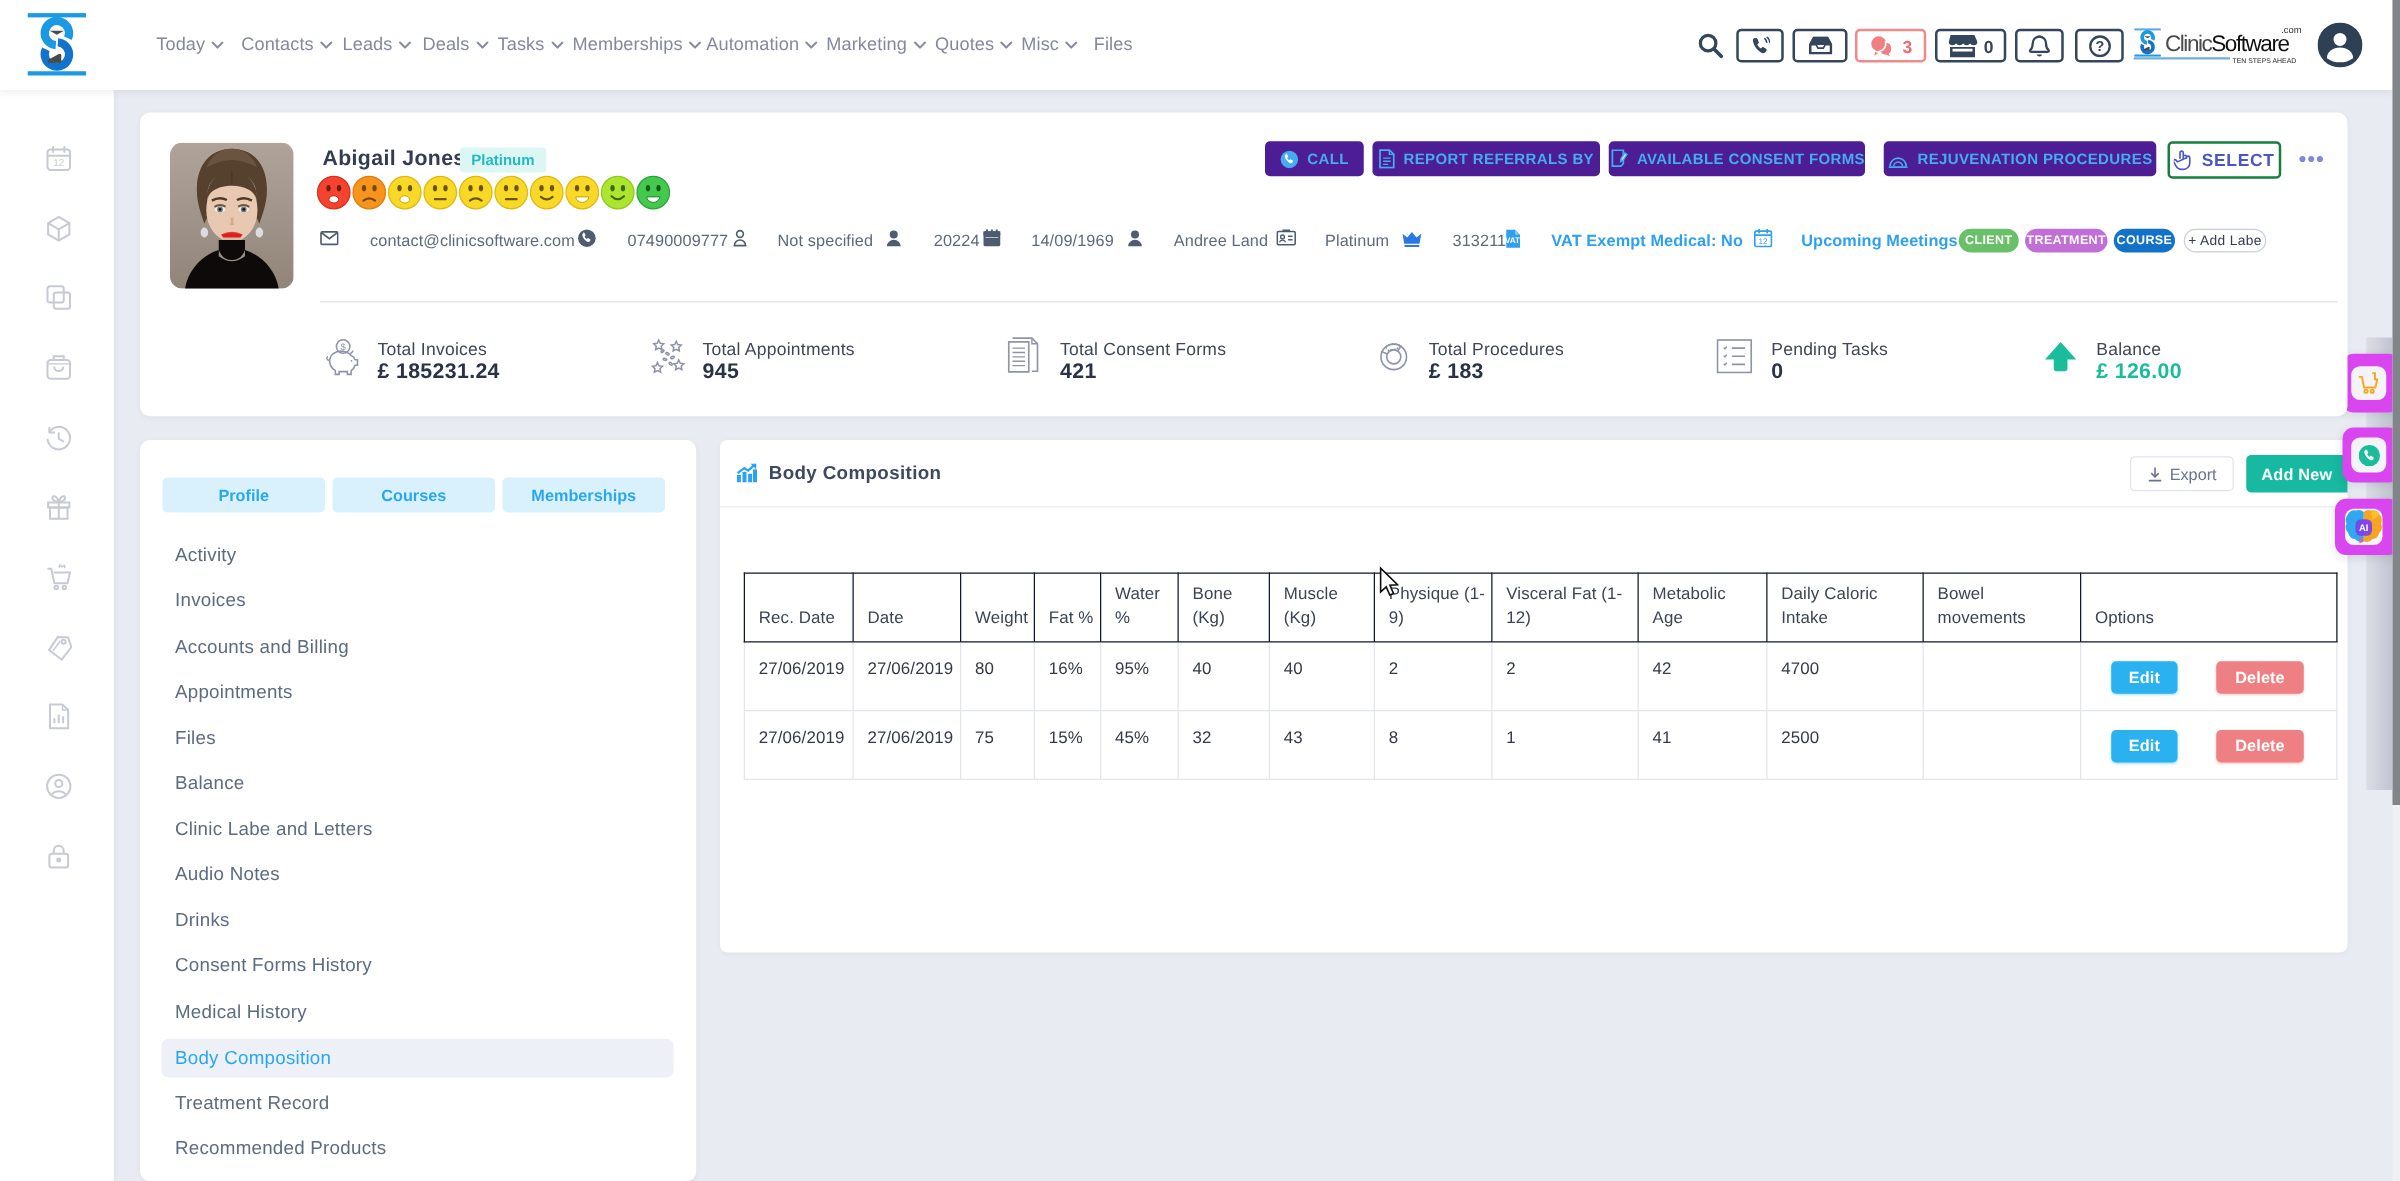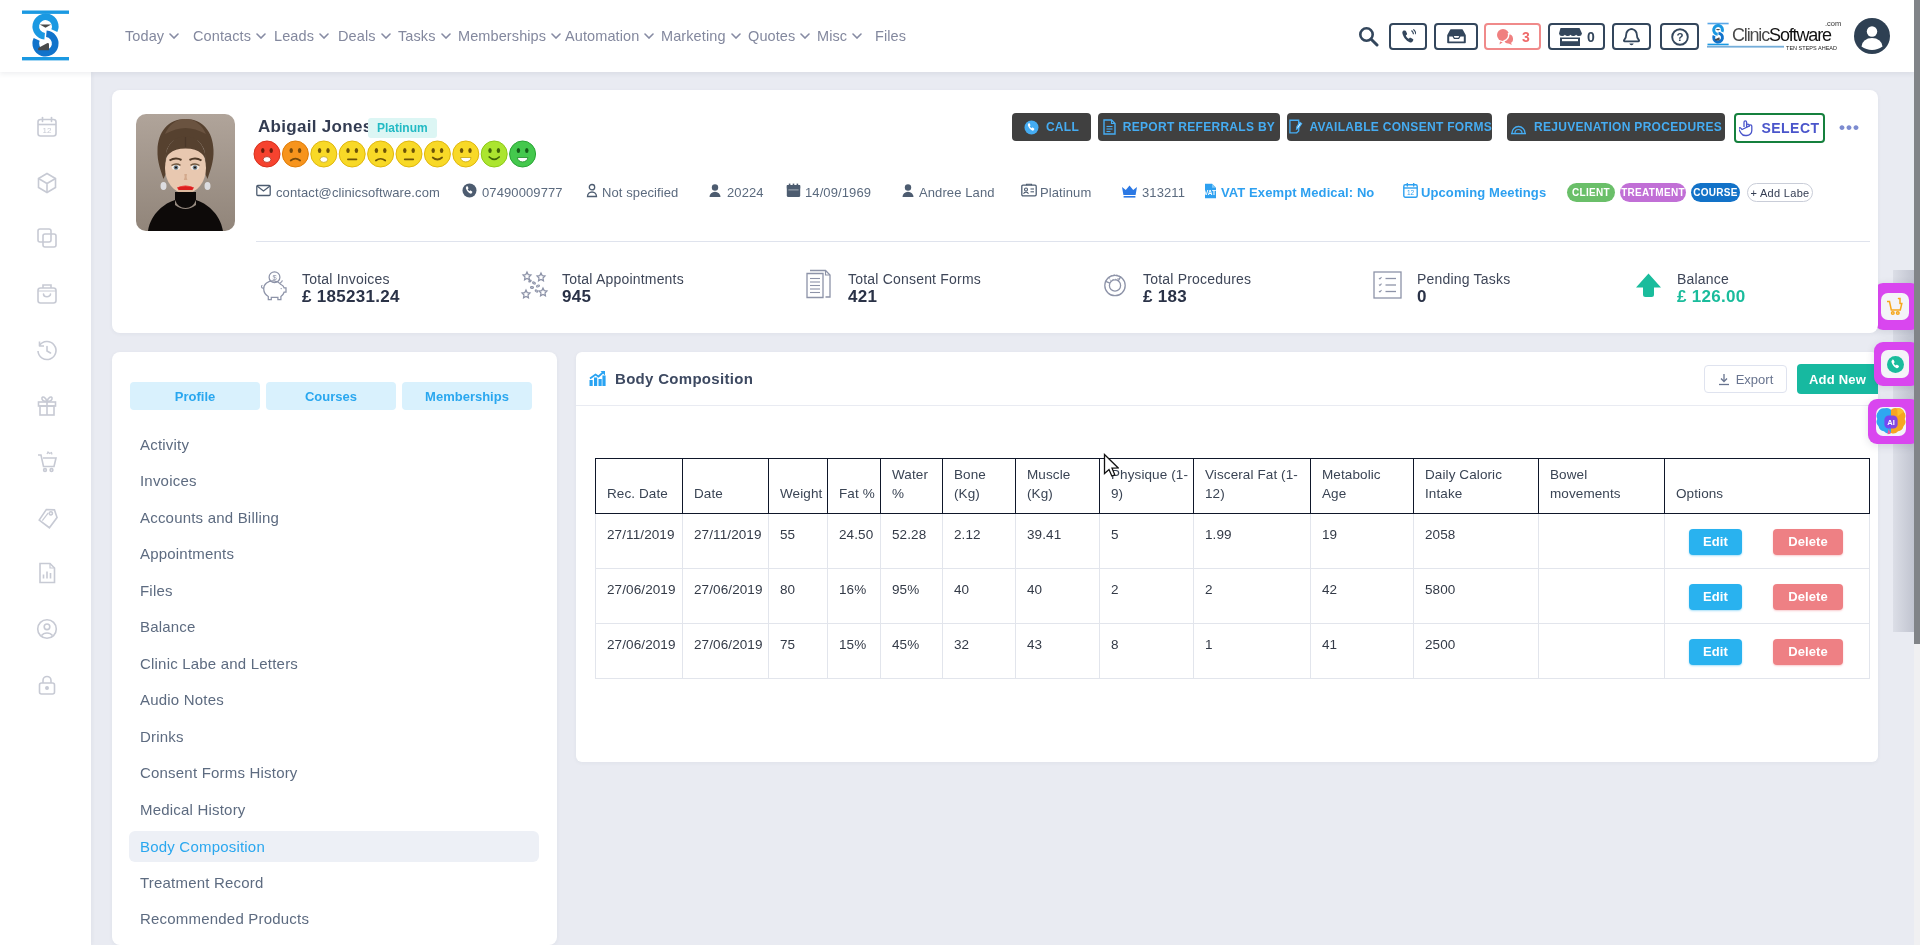--- a/index.html
+++ b/index.html
@@ -20,25 +20,25 @@
 
 
 #rail { position:absolute; left:0; top:72px; width:91px; height:873px; background:#fff; box-shadow:1px 0 4px rgba(40,50,80,0.05); z-index:10; }
 .railicon { position:absolute; left:36px; }
 
 
 #pcard { position:absolute; left:112px; top:90px; width:1766px; height:243px; background:#fff; border-radius:8px; box-shadow:0 1px 4px rgba(40,50,80,0.05); z-index:5; }
 #photo { position:absolute; left:24px; top:24px; width:99px; height:117px; border-radius:10px; overflow:hidden; }
 #pname { position:absolute; left:146px; top:27px; font-size:17px; font-weight:bold; color:#333c52; letter-spacing:0.3px; }
 #pbadge { position:absolute; left:256px; top:28px; background:#dcf6f4; color:#22bac4; font-size:12px; font-weight:bold; padding:3px 9px; border-radius:3px; }
-.cmeta { position:absolute; top:95px; font-size:13px; color:#5b6a7e; letter-spacing:0.1px; white-space:nowrap; }
+.cmeta { position:absolute; top:95px; font-size:13px; color:#5b6a7e; letter-spacing:0.1px; white-space:nowrap;margin-left:20px; }
 .cmeta.blue { color:#2da0f0; font-weight:bold;text-align:right; }
 .cicon { position:absolute; top:93px; }
 .pill { position:absolute; top:93px; height:19px; border-radius:10px; color:#fff; font-size:10px; font-weight:bold; display:flex; align-items:center; justify-content:center; letter-spacing:0.3px; }
-.actbtn { position:absolute; top:23px; height:28px; background:#404040; border-radius:4px; display:flex; align-items:center; justify-content:center; gap:7px; color:#45acf2; font-size:12px; font-weight:bold; letter-spacing:0.3px; white-space:nowrap; }
+.actbtn { position:absolute; top:23px; height:28px; background:#4c1d95; border-radius:4px; display:flex; align-items:center; justify-content:center; gap:7px; color:#45acf2; font-size:12px; font-weight:bold; letter-spacing:0.3px; white-space:nowrap; }
 #selbtn { position:absolute; top:23px; height:30px; background:#fff; border:2px solid #15803d; border-radius:4px; display:flex; align-items:center; justify-content:center; gap:8px; color:#4a55cb; font-size:14px; font-weight:bold; letter-spacing:0.5px; }
 #hdivider { position:absolute; left:144px; top:151px; width:1614px; height:1px; background:#dfe3ed; }
 .stat-label { position:absolute; font-size:14px; color:#3e4658; letter-spacing:0.2px; }
 .stat-val { position:absolute; font-size:17px; font-weight:bold; color:#2a3247; letter-spacing:0.3px; }
 .stat-val.teal { color:#1abc9c; }
 
 
 #lpanel { position:absolute; left:112px; top:352px; width:445px; height:593px; background:#fff; border-radius:8px; box-shadow:0 1px 4px rgba(40,50,80,0.05); }
 .tab { position:absolute; top:30px; height:28px; background:#d9f1fd; border-radius:4px; color:#2aa7ef; font-size:13px; font-weight:bold; display:flex; align-items:center; justify-content:center; }
 .mitem { position:absolute; left:28px; font-size:15px; color:#5d6b80; letter-spacing:0.2px; }
@@ -558,47 +558,32 @@
             <th>Water<br>%</th>
             <th>Bone<br>(Kg)</th>
             <th>Muscle<br>(Kg)</th>
             <th>Physique (1-<br>9)</th>
             <th>Visceral Fat (1-<br>12)</th>
             <th>Metabolic<br>Age</th>
             <th>Daily Caloric<br>Intake</th>
             <th>Bowel<br>movements</th>
             <th>Options</th>
           </tr>
-    <tr style="height:53px">
-            <td>27/11/2019</td>
-            <td>27/11/2019</td>
-            <td>55</td>
-            <td>24.50</td>
-            <td>52.28</td>
-            <td>2.12</td>
-            <td>39.41</td>
-            <td>5</td>
-            <td>1.99</td>
-            <td>19</td>
-            <td>2058</td>
-            <td></td>
-            <td class="opt"><span class="ebtn">Edit</span><span class="dbtn">Delete</span></td>
-          </tr>
     <tr style="height:54px">
             <td>27/06/2019</td>
             <td>27/06/2019</td>
             <td>80</td>
             <td>16%</td>
             <td>95%</td>
             <td>40</td>
             <td>40</td>
             <td>2</td>
             <td>2</td>
             <td>42</td>
-            <td>5800</td>
+            <td>4700</td>
             <td></td>
             <td class="opt"><span class="ebtn">Edit</span><span class="dbtn">Delete</span></td>
           </tr>
     <tr style="height:54px">
             <td>27/06/2019</td>
             <td>27/06/2019</td>
             <td>75</td>
             <td>15%</td>
             <td>45%</td>
             <td>32</td>

